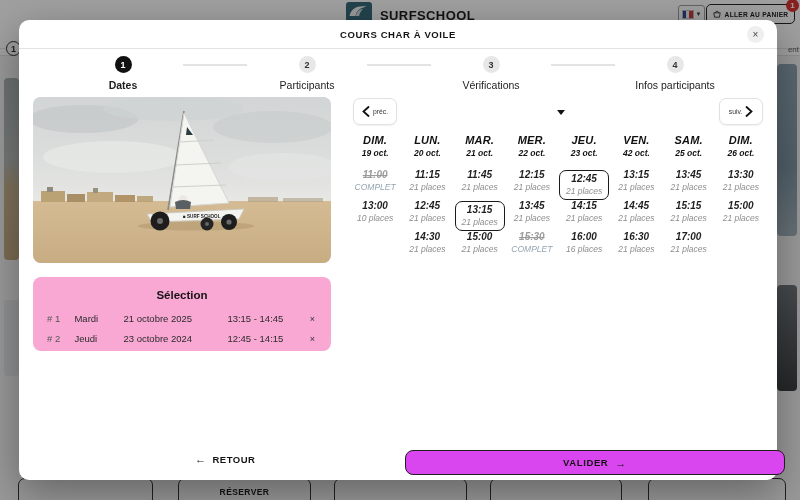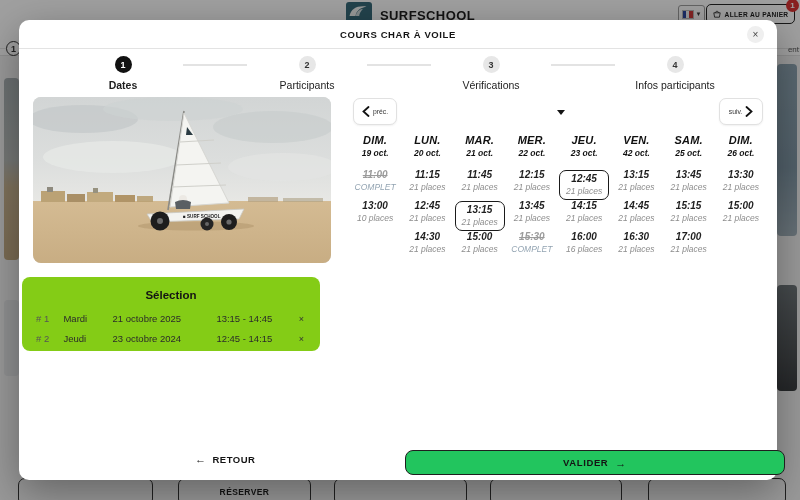--- a/index.html
+++ b/index.html
@@ -43,21 +43,21 @@
   .step { width:120px; display:flex; flex-direction:column; align-items:center; }
   .step-circle { width:17px; height:17px; border-radius:50%; background:#e7e7e7; color:#333; font-size:9px; font-weight:700; display:flex; align-items:center; justify-content:center; }
   .step.active .step-circle { background:#111; color:#fff; }
   .step-label { margin-top:6px; font-size:10.5px; color:#1d1d1d; }
   .step.active .step-label { font-weight:800; }
   .step-line { flex:1; height:2px; background:#e3e3e3; margin-top:8px; }
 
   
   .photo { position:absolute; left:14px; top:77px; width:298px; height:166px; border-radius:8px; overflow:hidden; background:#d8d9d7; }
   .photo svg { display:block; width:100%; height:100%; }
-  .selection-box { position:absolute; left:3px; top:257px; width:298px; height:74px; background:#84cc16; border-radius:8px; padding:12px 14px 0; }
+  .selection-box { position:absolute; left:14px; top:257px; width:298px; height:74px; background:#f9a8d4; border-radius:8px; padding:12px 14px 0; }
   .selection-title { text-align:center; font-size:11.5px; font-weight:800; color:#141414; }
   .selection-rows { margin-top:12px; display:flex; flex-direction:column; gap:9px; }
   .sel-row { display:flex; align-items:center; font-size:9.5px; color:#2b2b2b; }
   .sel-index { width:28px; color:#555; }
   .sel-day { width:50px; }
   .sel-date { width:106px; }
   .sel-time { width:82px; }
   .sel-remove { border:none; background:none; font-size:9px; color:#333; cursor:pointer; padding:0 2px; }
 
   
@@ -81,21 +81,21 @@
   .slot.selected { height:31px; justify-content:center; }
   .slot.selected .slot-box { border:1.5px solid #1a1a1a; border-radius:7px; width:50px; padding:2px 0 3px; background:#fff; }
   .slot.selected .slot-time { font-weight:800; }
   .slot.full .slot-time { text-decoration:line-through; color:#9b9b9b; }
   .slot.full .slot-info { color:#93a4b2; }
   .slot.empty { cursor:default; }
 
   
   .back-btn { position:absolute; left:176px; top:433px; background:none; border:none; display:flex; align-items:center; gap:6px; font-size:9.5px; font-weight:800; letter-spacing:.5px; color:#141414; cursor:pointer; }
   .back-arrow { font-size:11px; font-weight:400; }
-  .validate-btn { position:absolute; left:386px; top:430px; width:380px; height:25px; background:#22c55e; border:1.5px solid #1f1f1f; border-radius:8px; display:flex; align-items:center; justify-content:center; gap:7px; font-size:9.5px; font-weight:800; letter-spacing:.6px; color:#141414; cursor:pointer; }
+  .validate-btn { position:absolute; left:386px; top:430px; width:380px; height:25px; background:#d946ef; border:1.5px solid #1f1f1f; border-radius:8px; display:flex; align-items:center; justify-content:center; gap:7px; font-size:9.5px; font-weight:800; letter-spacing:.6px; color:#141414; cursor:pointer; }
   .validate-arrow { font-size:11px; font-weight:400; }
 </style>
 </head>
 <body>
 
 <div class="page">
   <div class="bg-header">
     <div class="bg-logo">
       <div class="bg-logo-icon">
         <svg viewBox="0 0 26 21">

